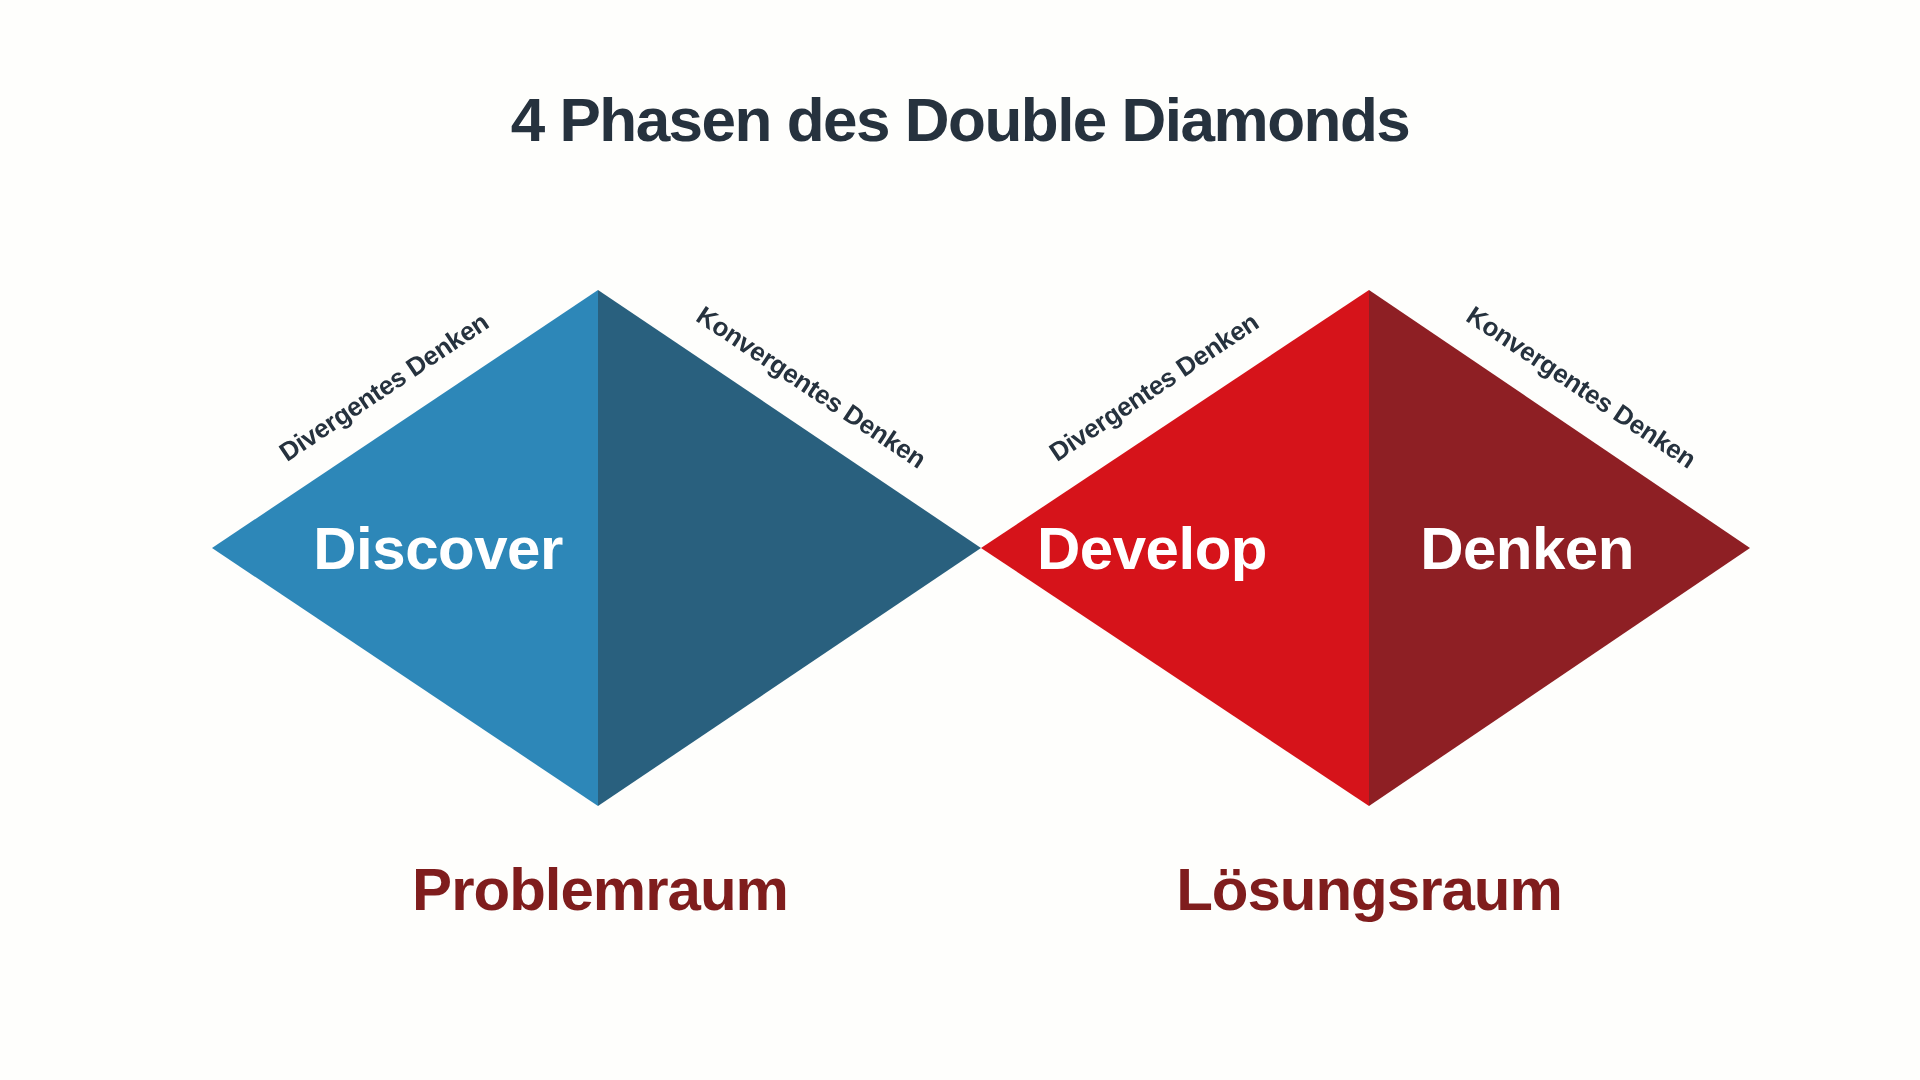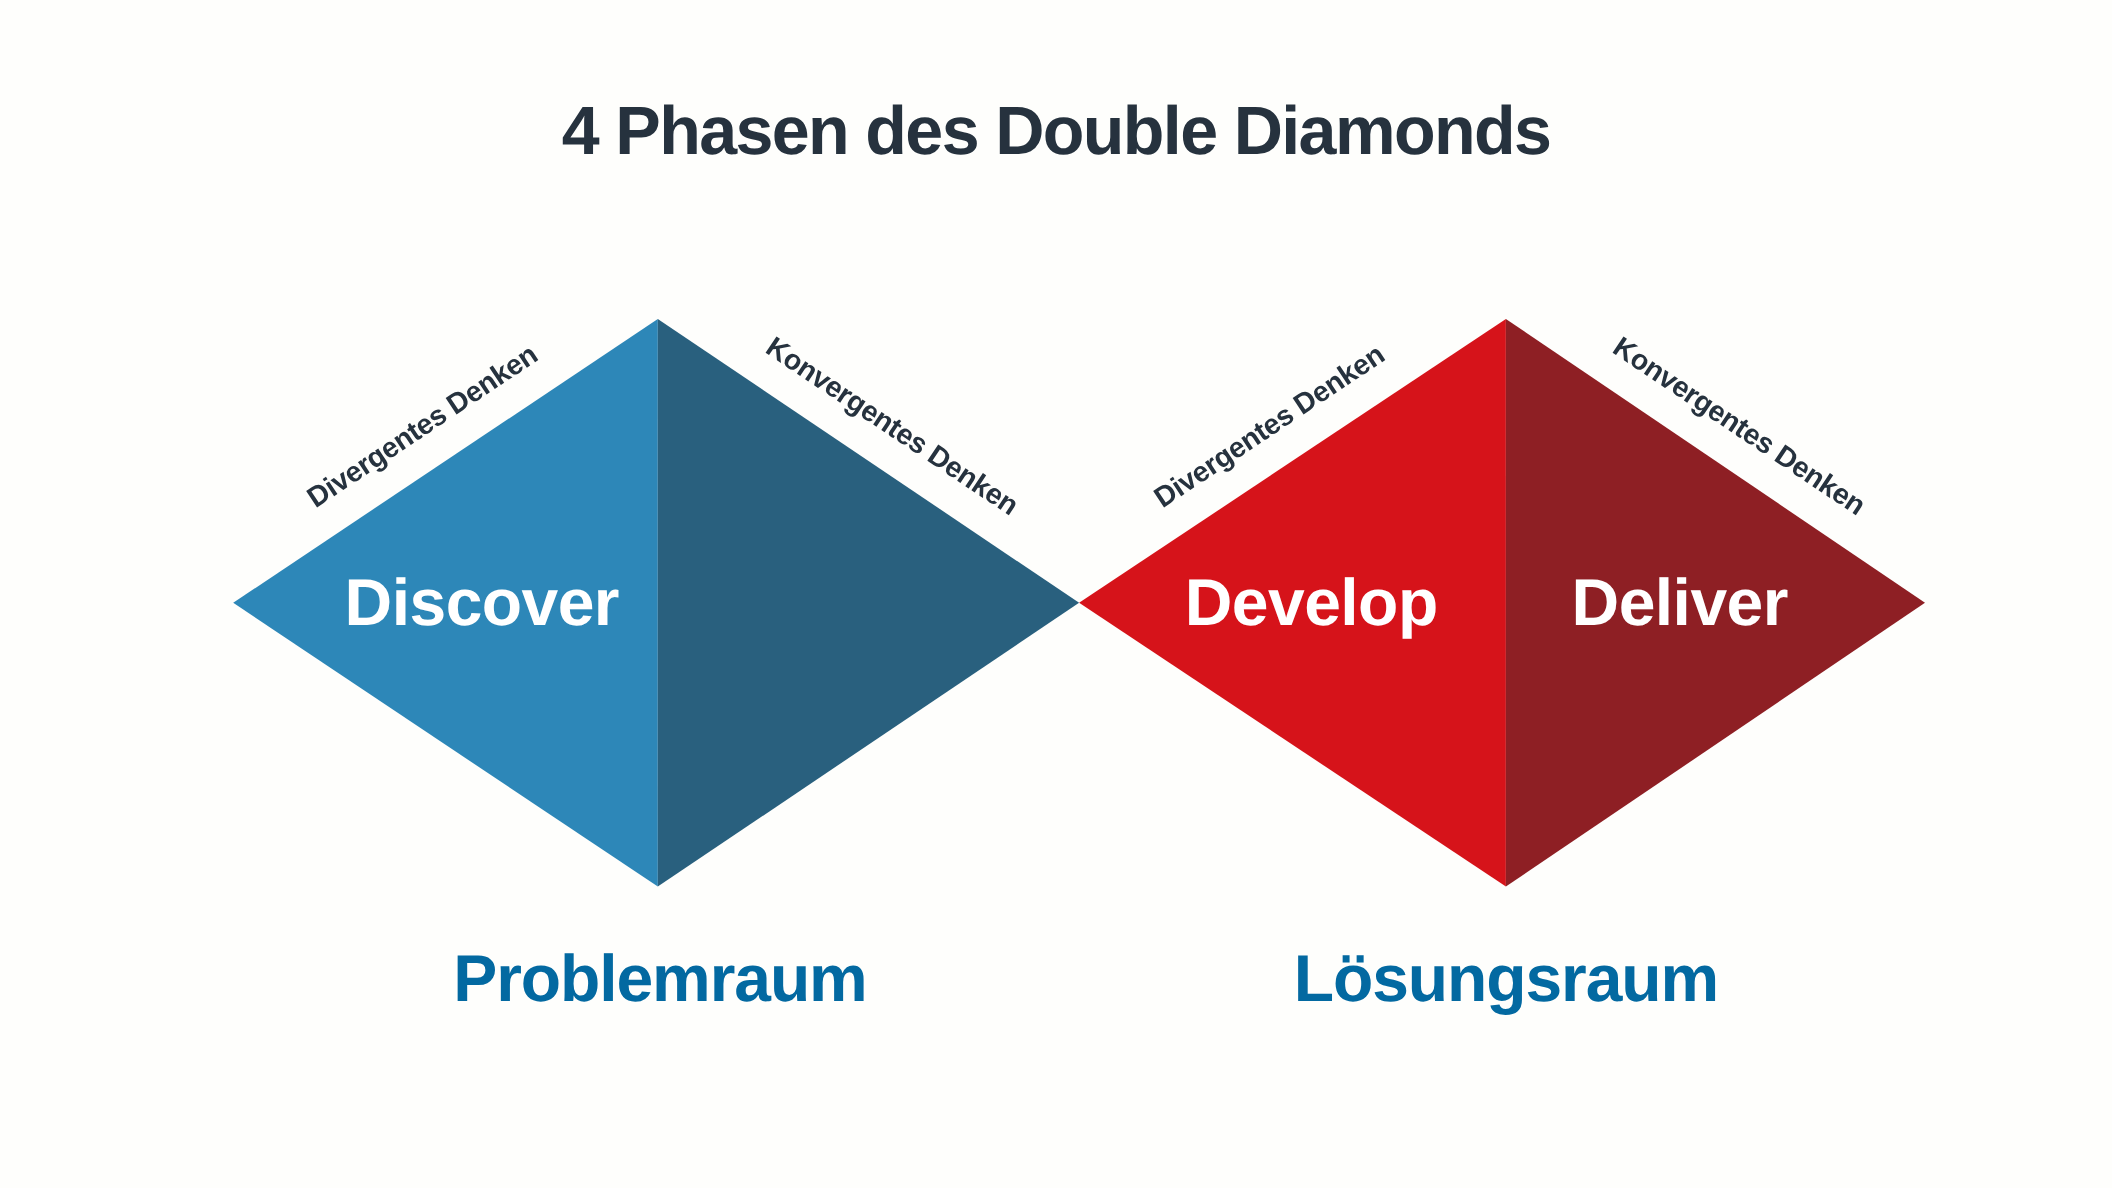--- a/index.html
+++ b/index.html
@@ -55,21 +55,21 @@
   }
   .edge-label.fall {
     transform: translate(-50%, -50%) rotate(33.7deg) translateY(-38px);
   }
   .space-label {
     position: absolute;
     transform: translateX(-50%);
     font-size: 60px;
     font-weight: bold;
     letter-spacing: -1px;
-    color: #0369a1;
+    color: #7f1d1d;
     white-space: nowrap;
   }
 </style>
 </head>
 <body>
 
 <div class="canvas">
 
   <h1 class="title">4 Phasen des Double Diamonds</h1>
 
@@ -82,19 +82,19 @@
     <polygon points="1369,290 1750,548 1369,806" fill="#8e1f24"></polygon>
   </svg>
 
   <div class="edge-label rise" style="left:405px; top:419px;">Divergentes Denken</div>
   <div class="edge-label fall" style="left:790px; top:419px;">Konvergentes Denken</div>
 
   <div class="edge-label rise" style="left:1175px; top:419px;">Divergentes Denken</div>
   <div class="edge-label fall" style="left:1560px; top:419px;">Konvergentes Denken</div>
 
   <div class="phase-label" style="left:438px; top:548px;">Discover</div>
-  <div class="phase-label" style="left:1192px; top:548px;">Develop</div>
-  <div class="phase-label" style="left:1527px; top:548px;">Deliver</div>
+  <div class="phase-label" style="left:1152px; top:548px;">Develop</div>
+  <div class="phase-label" style="left:1527px; top:548px;">Denken</div>
 
   <div class="space-label" style="left:600px; top:855px;">Problemraum</div>
   <div class="space-label" style="left:1369px; top:855px;">Lösungsraum</div>
 
 </div>
 
 </body></html>

